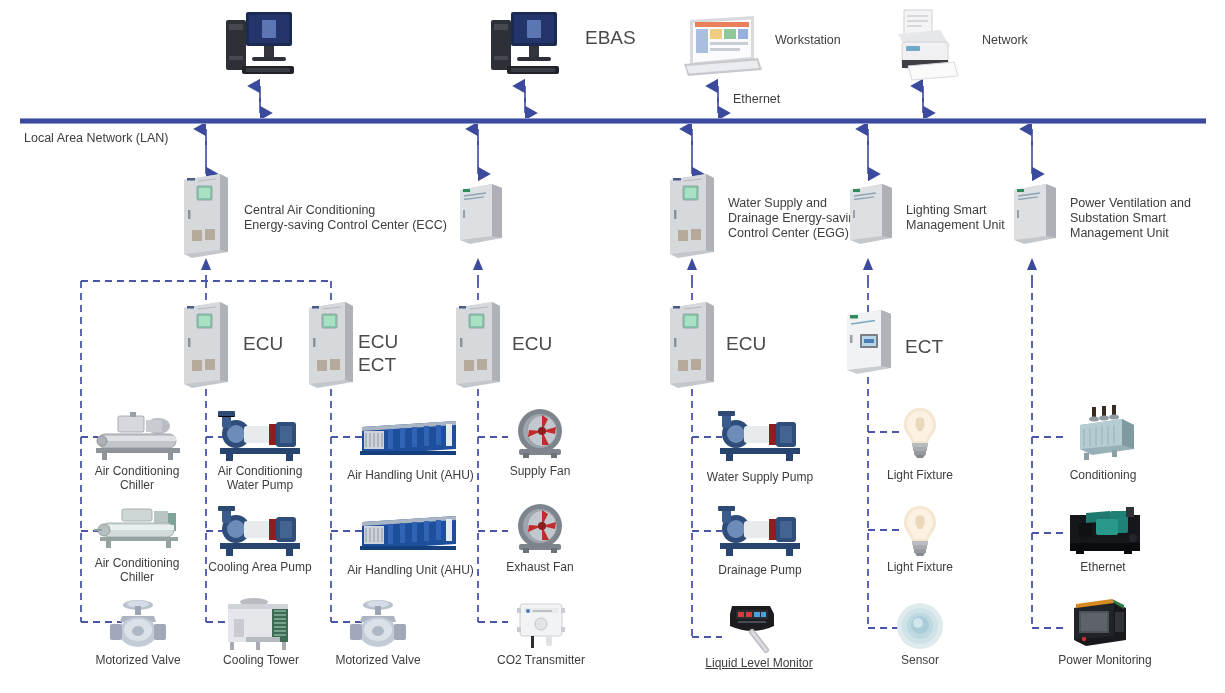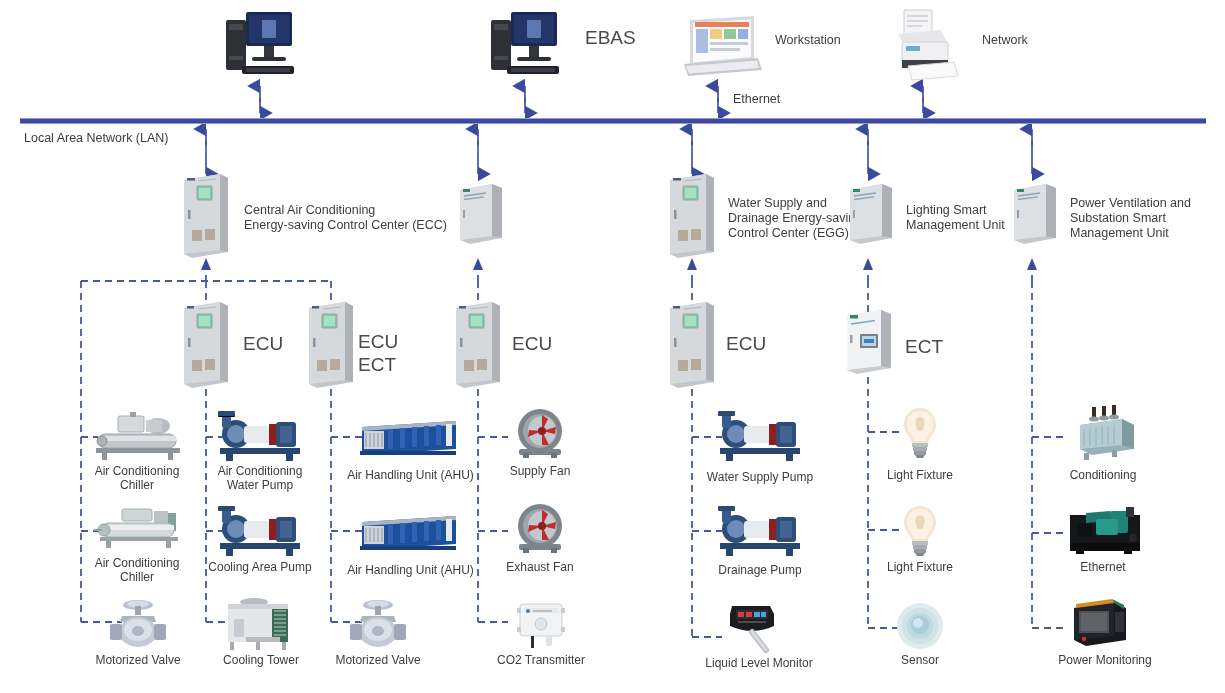--- a/index.html
+++ b/index.html
@@ -632,21 +632,21 @@
         <rect x="20" y="12" width="6" height="5" fill="#d83b3b"></rect>
         <rect x="28" y="12" width="6" height="5" fill="#d83b3b"></rect>
         <rect x="36" y="12" width="6" height="5" fill="#4aa3dd"></rect>
         <rect x="43" y="12" width="5" height="5" fill="#4aa3dd"></rect>
         <path d="M20,22 L48,22" stroke="#4a4d52" stroke-width="2"></path>
         <path d="M34,32 L48,50" stroke="#b9bdc2" stroke-width="6" stroke-linecap="round"></path>
         <path d="M34,32 L48,50" stroke="#d9dde1" stroke-width="3" stroke-linecap="round"></path>
       </g>
     </svg>
   </div>
-  <div class="lbl-c" style="left:684px;top:656px;width:150px;">Liquid Level Monitor</div>
+  <div class="lbl-c" style="left:684px;top:656px;width:150px;text-decoration:underline;">Liquid Level Monitor</div>
 
   <div class="abs" style="left:898px;top:405px;width:44px;height:54px;">
     <svg width="44" height="54" viewBox="0 0 44 54">
       <g>
         <path d="M22,3 C32,3 38,11 38,20 C38,28 31,32 30,38 L14,38 C13,32 6,28 6,20 C6,11 12,3 22,3 Z" fill="#f4e6cf"></path>
         <path d="M22,6 C30,6 35,12 35,20 C35,26 29,30 28,36 L16,36 C15,30 9,26 9,20 C9,12 14,6 22,6 Z" fill="#fbf2e4"></path>
         <path d="M18,14 Q22,10 26,14 Q28,20 24,26 L20,26 Q16,20 18,14 Z" fill="#e8d4b3" opacity=".85"></path>
         <rect x="14" y="38" width="16" height="4" fill="#b9bdc2"></rect>
         <rect x="15" y="42" width="14" height="4" fill="#a8acb2"></rect>
         <rect x="16" y="46" width="12" height="4" fill="#9599a0"></rect>

